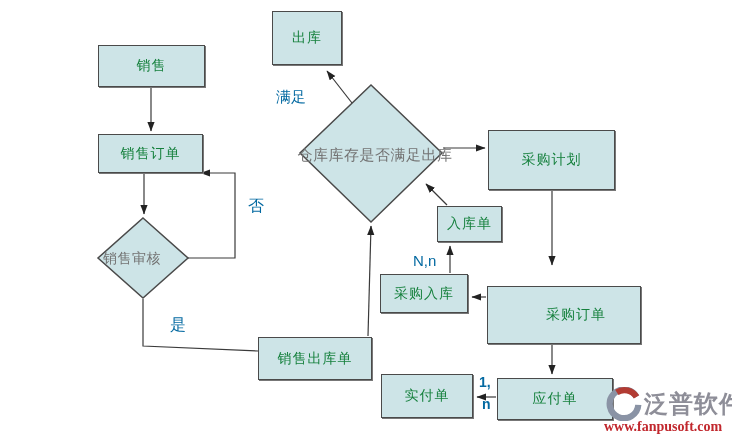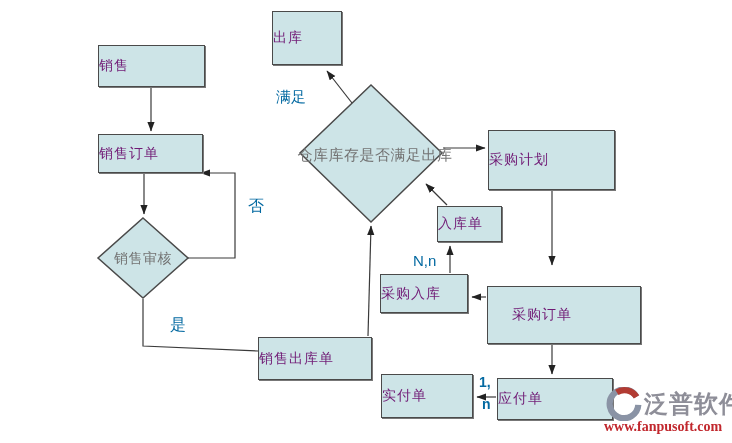--- a/index.html
+++ b/index.html
@@ -20,22 +20,23 @@
     width: 732px; height: 443px;
   }
 
   .node {
     position: absolute;
     background: #cde4e7;
     border: 1px solid #4a4a4a;
     box-shadow: 1px 1px 0 #777777;
     display: flex;
     align-items: center;
+    justify-content: center;
     font-size: 14px;
-    color: #701a75;
+    color: #15803d;
     letter-spacing: 1px;
     white-space: nowrap;
   }
 
   
   .n-sales            { left: 98px;  top: 45px;  width: 107px; height: 42px; }
   .n-sales-order      { left: 98px;  top: 134px; width: 105px; height: 39px; }
   .n-outbound         { left: 272px; top: 11px;  width: 70px;  height: 54px; }
   .n-stocktake        { left: 385px; top: 27px;  width: 93px;  height: 51px; }
   .n-purchase-plan    { left: 488px; top: 130px; width: 127px; height: 60px; }
@@ -48,21 +49,21 @@
   .n-payable          { left: 497px; top: 378px; width: 116px; height: 42px; }
 
   .diamond-label {
     position: absolute;
     text-align: center;
     font-size: 14px;
     color: #737373;
     white-space: nowrap;
     letter-spacing: 0.5px;
   }
-  .d-review-label { left: 100px; top: 250px; width: 86px;  }
+  .d-review-label { left: 89px; top: 250px; width: 86px;  }
   .d-check-label  { left: 292px; top: 146px; width: 166px; font-size: 15px; }
 
   .edge-label {
     position: absolute;
     color: #0369a1;
     white-space: nowrap;
   }
   .l-no      { left: 248px; top: 196px; font-size: 16px; }
   .l-yes     { left: 170px; top: 315px; font-size: 16px; }
   .l-satisfy { left: 276px; top: 88px;  font-size: 15px; }

